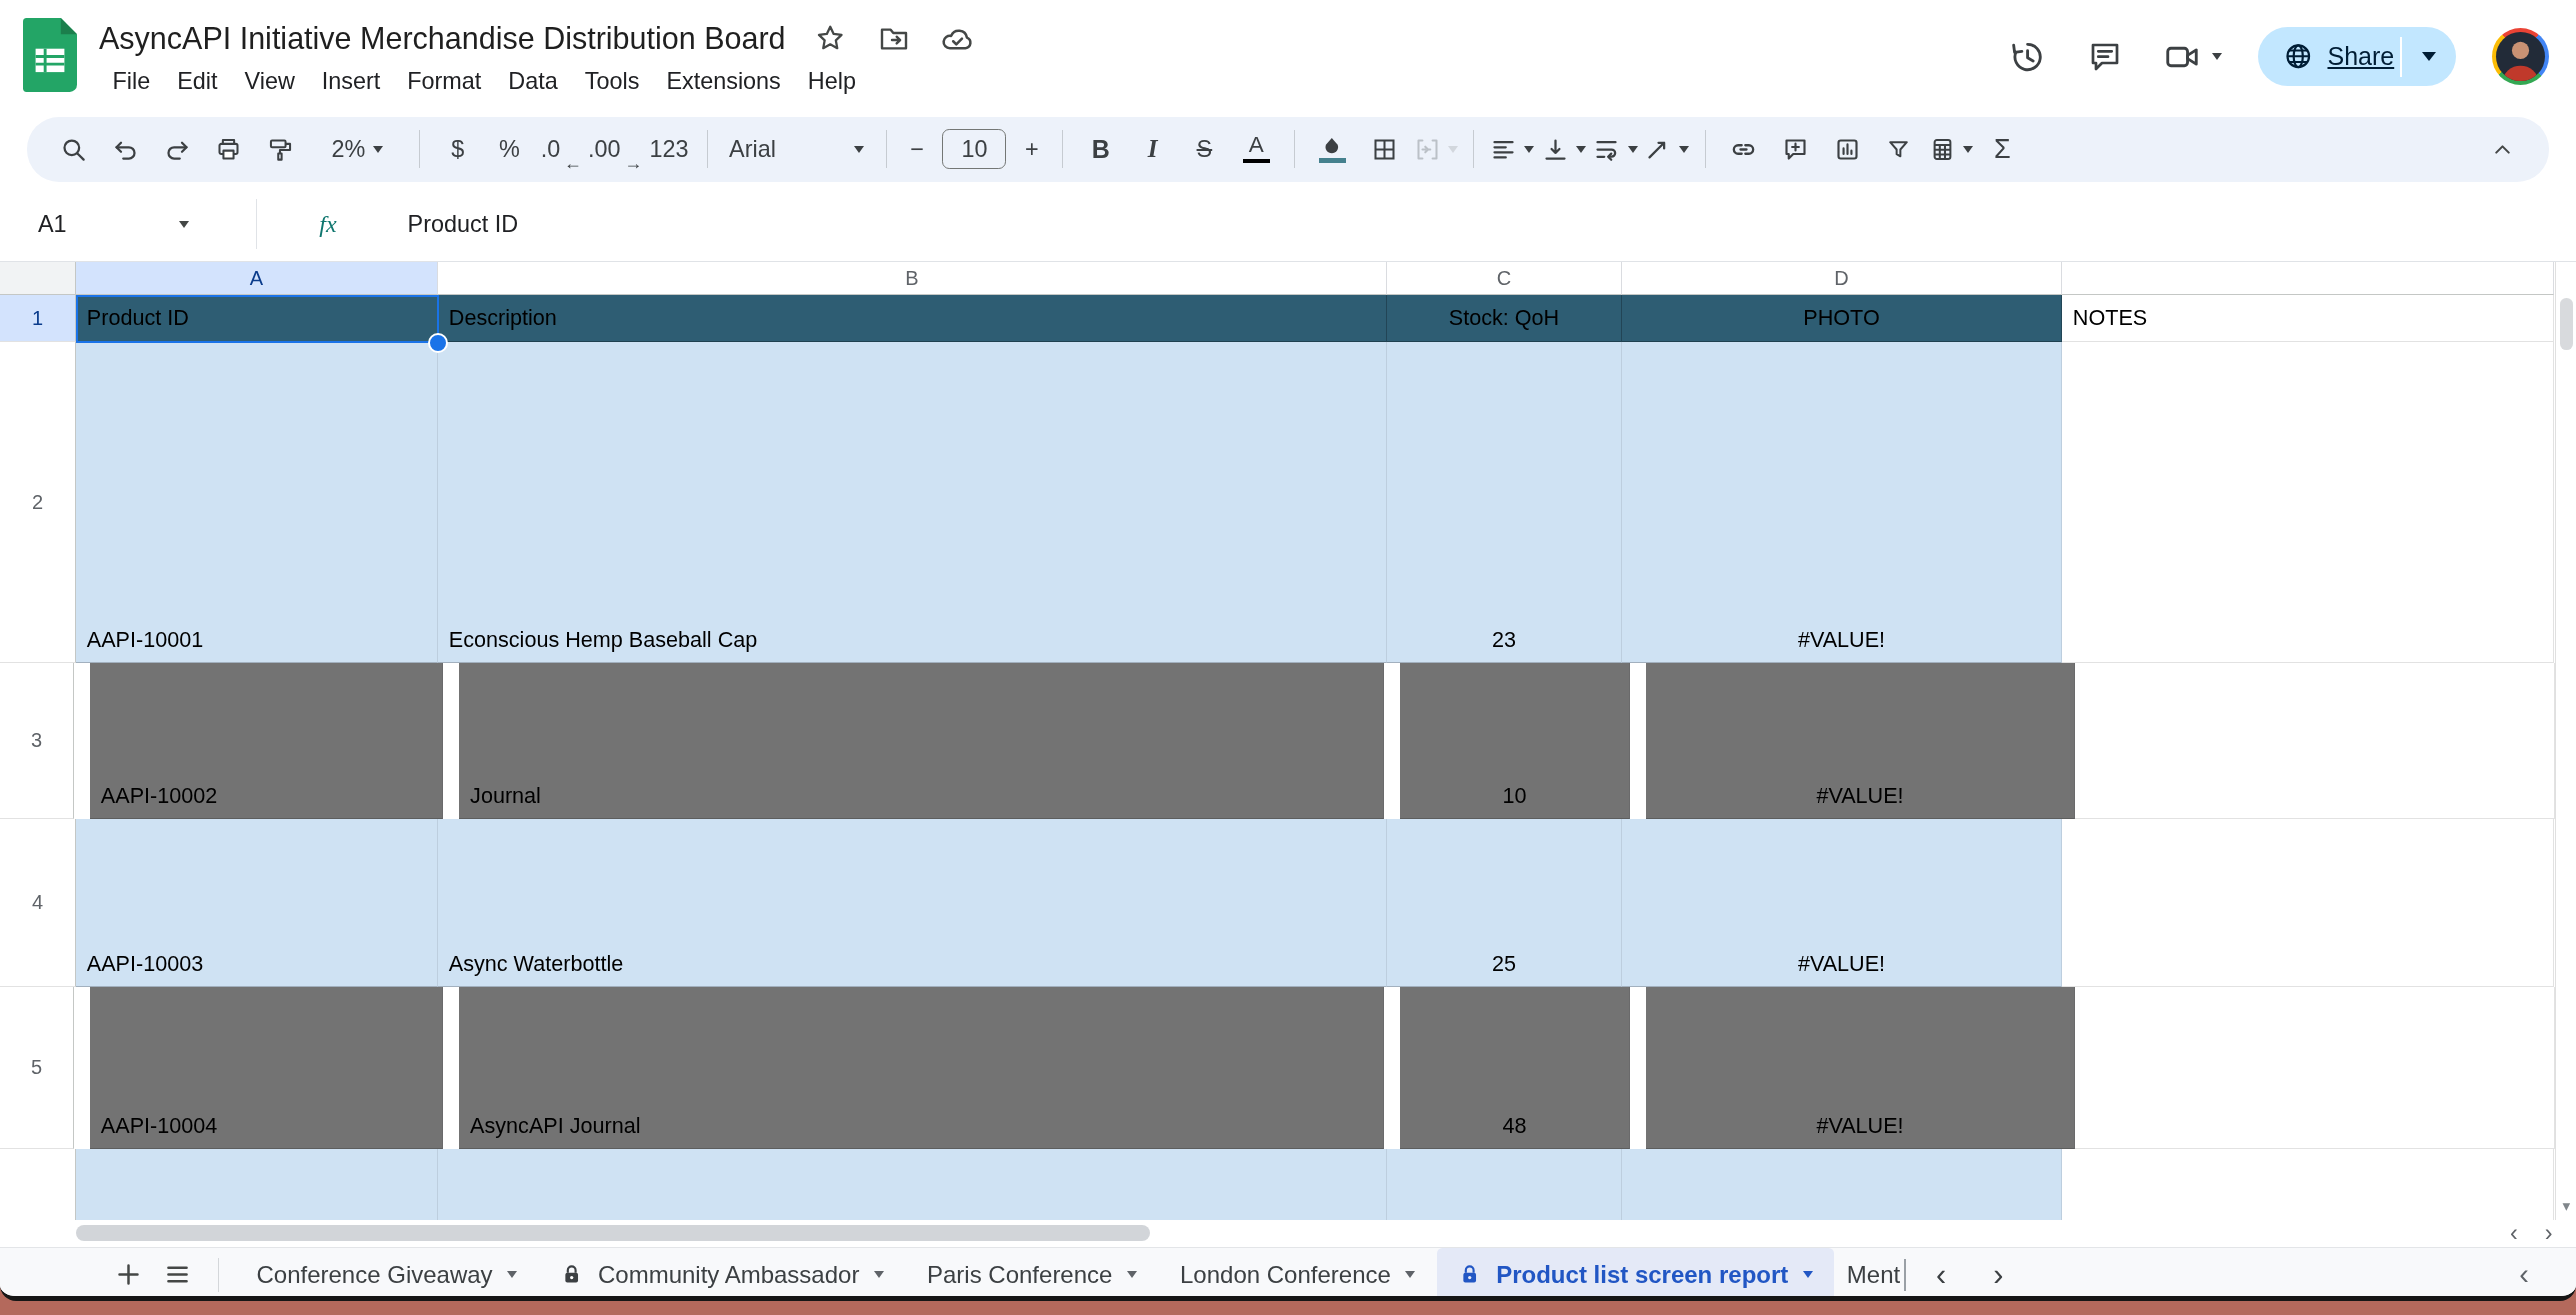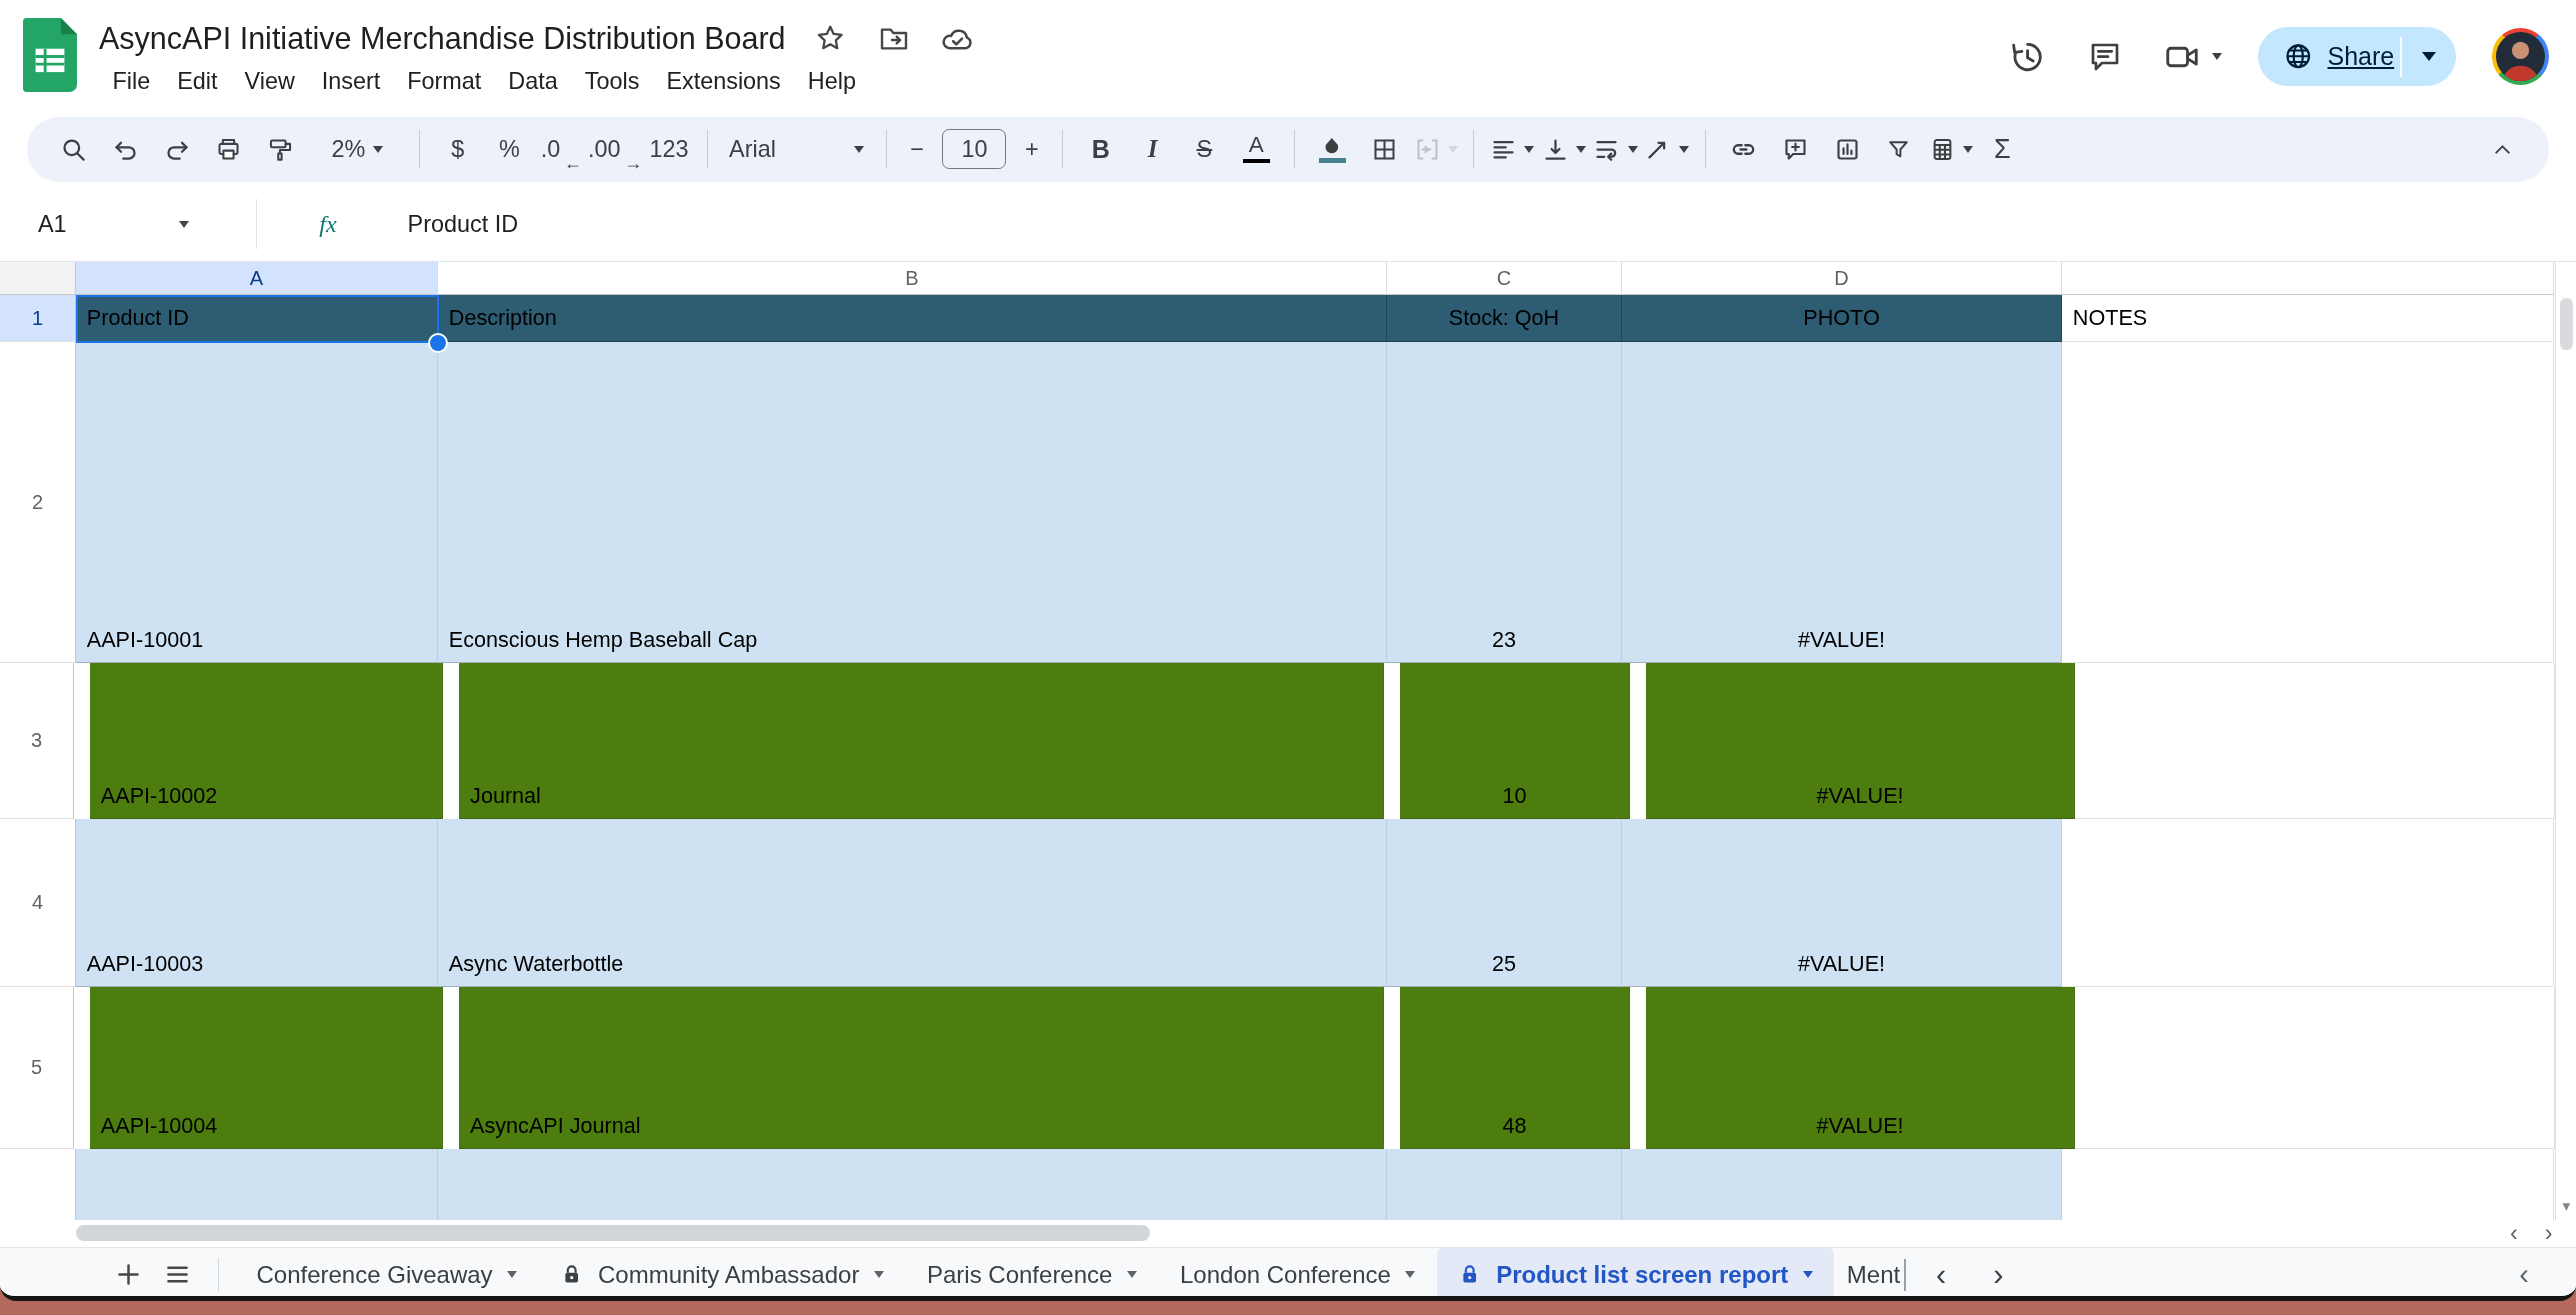--- a/index.html
+++ b/index.html
@@ -75,21 +75,21 @@
   .rh.selected { background: #d3e3fd; color: #0b3c8c; }
   .c { display: flex; align-items: flex-end; padding: 0 10.8px 9px; font-size: 21.6px; color: #000;
        border-right: 0.9px solid rgba(32,33,36,0.10); border-bottom: 0.9px solid rgba(32,33,36,0.25); overflow: hidden; white-space: nowrap; }
   .c.center { justify-content: center; }
   .c.e-col { background: #fff; border-right: 0.9px solid #e2e2e2; border-bottom: 0.9px solid #e2e2e2; }
   .hrow { height: 47px; }
   .hrow .c { align-items: center; padding-bottom: 0; background: #2e5d73; border-right: 0.9px solid rgba(0,0,0,0.25); border-bottom: 0.9px solid rgba(0,0,0,0.3); }
   .hrow .c.e-col { background: #fff; border-right: 0.9px solid #e2e2e2; border-bottom: 0.9px solid #e2e2e2; color: #000; }
   .r2 { height: 321px; } .r3 { height: 156px; } .r4 { height: 168px; } .r5 { height: 162px; } .r6 { height: 72px; }
   .bg-light { background: #cfe2f3; }
-  .bg-dark { background: #4d7c0f; margin-left: 16px; }
+  .bg-dark { background: #737373; margin-left: 16px; }
   .sel-overlay { position: absolute; left: 76px; top: 33px; width: 363px; height: 48px; border: 2.7px solid #1a73e8; pointer-events: none; }
   .fill-handle { position: absolute; left: 428px; top: 71px; width: 20px; height: 20px; border-radius: 50%;
                  background: #1a73e8; border: 2.7px solid #fff; }
   .vscroll { position: absolute; right: 0; top: 0; bottom: 0; width: 20.7px; background: #fff; border-left: 0.9px solid #e0e0e0; }
   .vthumb { position: absolute; left: 3.6px; top: 36px; width: 12.6px; height: 52px; border-radius: 6.3px; background: #d8dadd; }
   .vscroll-arrow { position: absolute; bottom: 5.4px; left: 0; width: 20px; text-align: center; font-size: 15.3px; color: #80868b; }
 
   
   .hscrollrow { height: 27px; position: relative; background: #fff; }
   .hthumb { position: absolute; left: 76px; top: 5.4px; width: 1074px; height: 16px; border-radius: 8px; background: #d2d5d9; }

